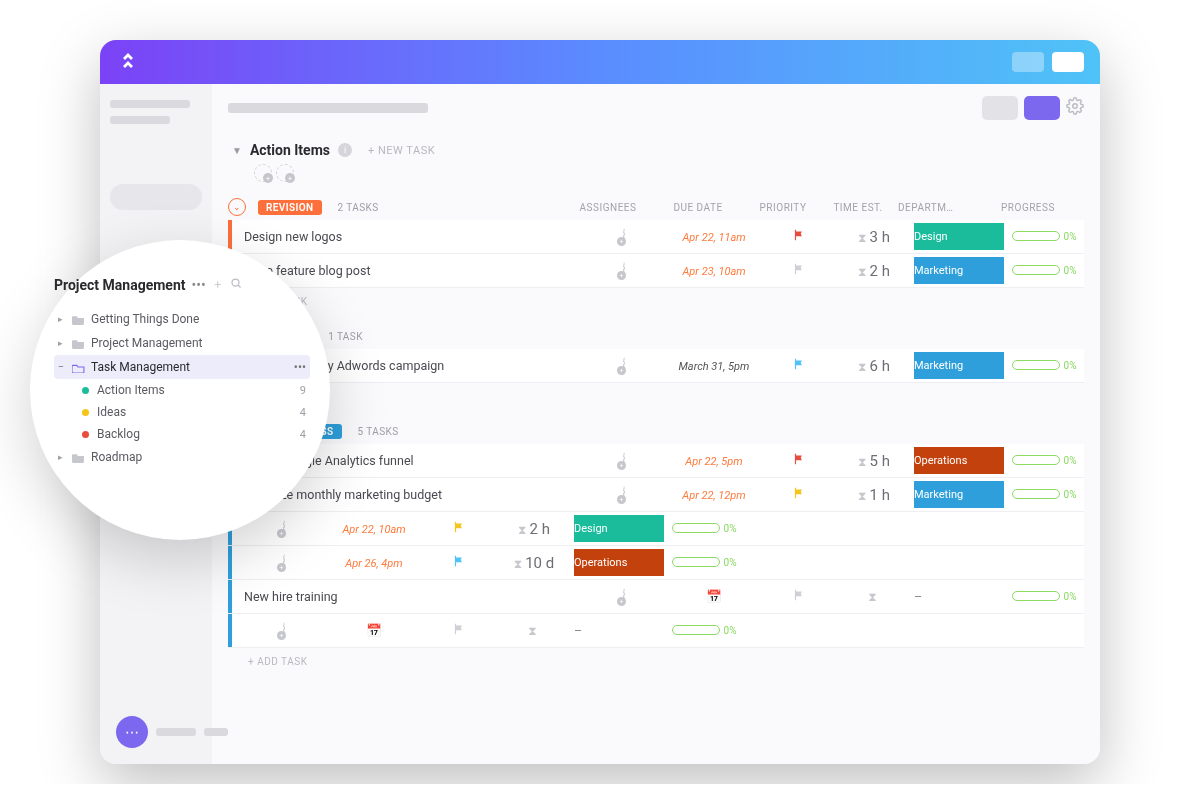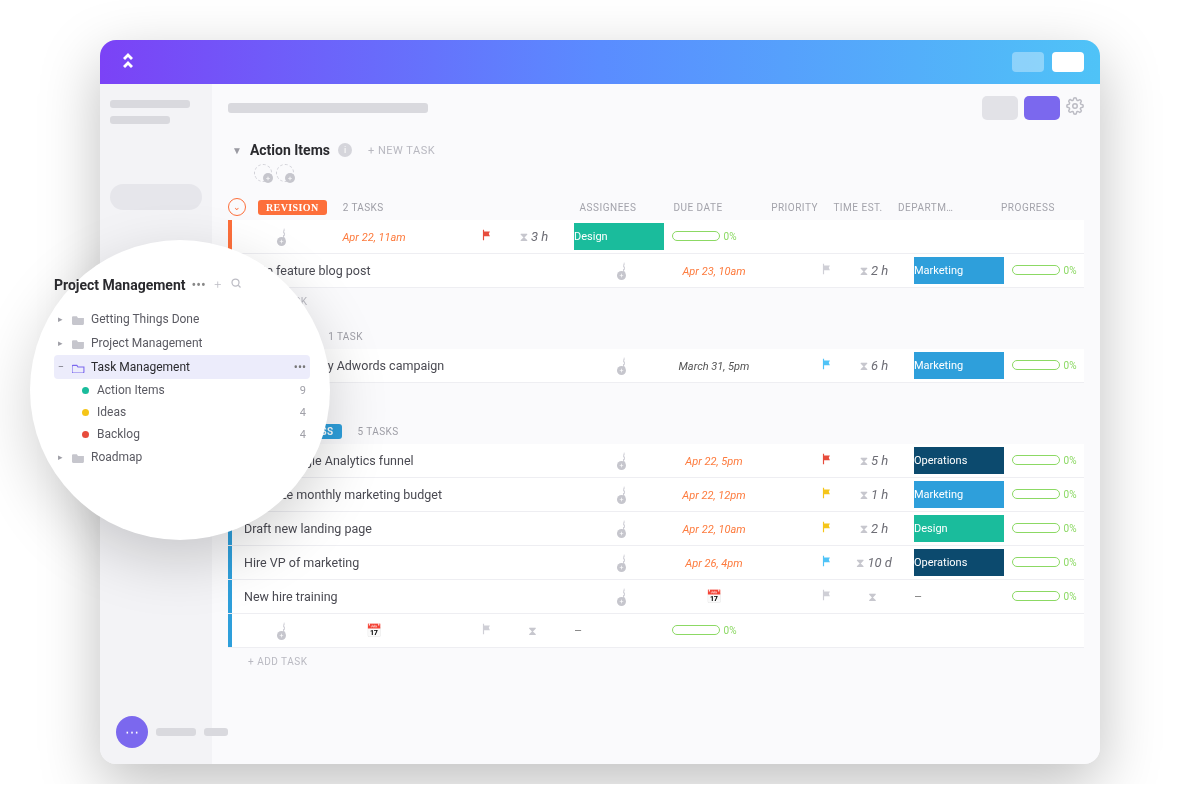--- a/index.html
+++ b/index.html
@@ -64,44 +64,44 @@
 .new-task-top { color: #b8b8c0; font-size: 11px; letter-spacing: .5px; margin-left: 8px; cursor:pointer;}
 .avatar-line { display:flex; gap:4px; padding-left: 26px; margin-bottom:10px; }
 .mini-circle { width:18px; height:18px; border-radius:50%; border:1px dashed #cfcfd6; position:relative;}
 .mini-circle::after{content:"+"; position:absolute; right:-2px; bottom:-2px; background:#c6c6cd; color:#fff; width:10px; height:10px; border-radius:50%; font-size:8px; display:flex; align-items:center; justify-content:center;}
 
 .columns-row { display:flex; align-items:center; font-size: 10px; letter-spacing:.5px; color:#a3a3ab; padding: 6px 0 4px 0;}
 .col-task { flex: 0 0 340px; display:flex; align-items:center; gap:6px; }
 .col-name-cell { flex: 0 0 340px; display:flex; align-items:center; }
 .col-assign { flex: 0 0 80px; text-align:center; }
 .col-due { flex: 0 0 100px; text-align:center; }
-.col-pri { flex: 0 0 70px; text-align:right; }
+.col-pri { flex: 0 0 70px; text-align:center; }
 .col-time { flex: 0 0 80px; text-align:center; }
 .col-dept { flex: 0 0 90px; text-align:left; }
 .col-prog { flex: 0 0 80px; text-align:center; }
 
 .status-caret { width:18px; height:18px; border-radius:50%; border:1.5px solid; display:inline-flex; align-items:center; justify-content:center; font-size:9px; margin-right:6px; cursor:pointer;}
 .status-badge { color:#fff; padding: 2px 8px; font-size:10px; font-weight:600; border-radius:3px; letter-spacing:.4px; }
 .task-count { color:#9e9ea6; font-size: 10px; margin-left:10px; letter-spacing:.4px;}
 
 .task-row { display:flex; align-items:center; background:#fff; border-bottom:1px solid #eeeef2; min-height:34px; font-size:12.5px; color:#4a4a52; }
 .status-bar { width:4px; align-self:stretch; margin-right:12px; }
 .task-name { display:flex; align-items:center; }
 .assignee-dot { width:20px; height:20px; border-radius:50%; border:1px dashed #cfcfd6; margin:0 auto; position:relative;}
 .assignee-dot::after{content:"+"; position:absolute; right:-2px; bottom:-2px; background:#c6c6cd; color:#fff; width:9px; height:9px; border-radius:50%; font-size:7px; display:flex; align-items:center; justify-content:center;}
 .due-txt { font-size: 11px; font-style: italic; }
 .due-orange { color:#fd7b3e; }
 .due-dark { color:#555; }
 .flag svg { width:14px; height:14px; }
 .hourglass { color:#c7c7ce; font-size:12px; margin-right:3px;}
-.time-txt { font-size:13px; color:#6d6d75;font-style:italic; }
+.time-txt { font-size:15px; color:#6d6d75; }
 .dept-chip { color:#fff; font-size:11px; padding:7px 0; border-radius:0; width:100%; display:block; }
 .dept-design { background:#1abc9c; }
 .dept-marketing { background:#2e9fdb; }
-.dept-operations { background:#0c4a6e; }
+.dept-operations { background:#c2410c; }
 .prog-pill { display:inline-flex; align-items:center; gap:4px; }
 .prog-track { width:48px; height:10px; border:1.5px solid #8cd964; border-radius:6px; }
 .prog-txt { font-size:10px; color:#8cd964; }
 .add-task-row { color:#b9b9c1; font-size:10px; letter-spacing:.5px; padding: 8px 0 8px 20px; cursor:pointer;}
 .cal-icon { color:#cfcfd6; font-size:13px;}
 .group-block { margin-bottom: 6px; }
 
 .bottom-left { position:absolute; bottom:16px; left:16px; display:flex; align-items:center; gap:8px;}
 .chat-bubble { width:32px; height:32px; border-radius:50%; background:#7b68ee; color:#fff; display:flex; align-items:center; justify-content:center; font-size:14px;}
 
@@ -194,32 +194,33 @@
       <div class="avatar-line">
         <span class="mini-circle"></span>
         <span class="mini-circle"></span>
       </div>
 
       <div id="groups-mount">
             <div class="group-block">
               <div class="columns-row">
     <div class="col-task">
       <span class="status-caret" style="border-color:#fd6f3b;color:#fd6f3b;">⌄</span>
-      <span class="status-badge" style="background:#fd6f3b;font-family:Liberation Serif, serif;">REVISION</span>
+      <span class="status-badge" style="background:#fd6f3b;">REVISION</span>
       <span class="task-count">2 TASKS</span>
     </div>
     <div class="col-assign">ASSIGNEES</div>
     <div class="col-due">DUE DATE</div>
     <div class="col-pri">PRIORITY</div>
     <div class="col-time">TIME EST.</div>
     <div class="col-dept">DEPARTM…</div>
     <div class="col-prog">PROGRESS</div>
               </div>
               <div class="task-row">
       <div class="status-bar" style="background:#fd6f3b;"></div>
+      <div class="col-name-cell task-name">Design new logos</div>
       <div class="col-assign"><span class="assignee-dot"></span></div>
       <div class="col-due"><span class="due-txt due-orange">Apr 22, 11am</span></div>
       <div class="col-pri"><span class="flag flag-red"><svg viewBox="0 0 24 24">
                       <path d="M5 3v18h2v-7h10l-2-4 2-4H7V3z"></path>
                     </svg></span></div>
       <div class="col-time"><span class="hourglass">⧗</span><span class="time-txt">3 h</span></div>
       <div class="col-dept">
                   <span class="dept-chip dept-design">Design</span>
                 </div>
       <div class="col-prog"><span class="prog-pill">
@@ -322,38 +323,36 @@
       <div class="col-dept">
                   <span class="dept-chip dept-marketing">Marketing</span>
                 </div>
       <div class="col-prog"><span class="prog-pill">
                     <span class="prog-track"></span>
                     <span class="prog-txt">0%</span>
                   </span></div>
               </div>
               <div class="task-row">
       <div class="status-bar" style="background:#2e9fdb;"></div>
-      <div class="col-name-cell task-name">Draft new landing page</div>
       <div class="col-assign"><span class="assignee-dot"></span></div>
       <div class="col-due"><span class="due-txt due-orange">Apr 22, 10am</span></div>
       <div class="col-pri"><span class="flag flag-yellow"><svg viewBox="0 0 24 24">
                       <path d="M5 3v18h2v-7h10l-2-4 2-4H7V3z"></path>
                     </svg></span></div>
       <div class="col-time"><span class="hourglass">⧗</span><span class="time-txt">2 h</span></div>
       <div class="col-dept">
                   <span class="dept-chip dept-design">Design</span>
                 </div>
       <div class="col-prog"><span class="prog-pill">
                     <span class="prog-track"></span>
                     <span class="prog-txt">0%</span>
                   </span></div>
               </div>
               <div class="task-row">
       <div class="status-bar" style="background:#2e9fdb;"></div>
-      <div class="col-name-cell task-name">Hire VP of marketing</div>
       <div class="col-assign"><span class="assignee-dot"></span></div>
       <div class="col-due"><span class="due-txt due-orange">Apr 26, 4pm</span></div>
       <div class="col-pri"><span class="flag flag-blue"><svg viewBox="0 0 24 24">
                       <path d="M5 3v18h2v-7h10l-2-4 2-4H7V3z"></path>
                     </svg></span></div>
       <div class="col-time"><span class="hourglass">⧗</span><span class="time-txt">10 d</span></div>
       <div class="col-dept">
                   <span class="dept-chip dept-operations">Operations</span>
                 </div>
       <div class="col-prog"><span class="prog-pill">

